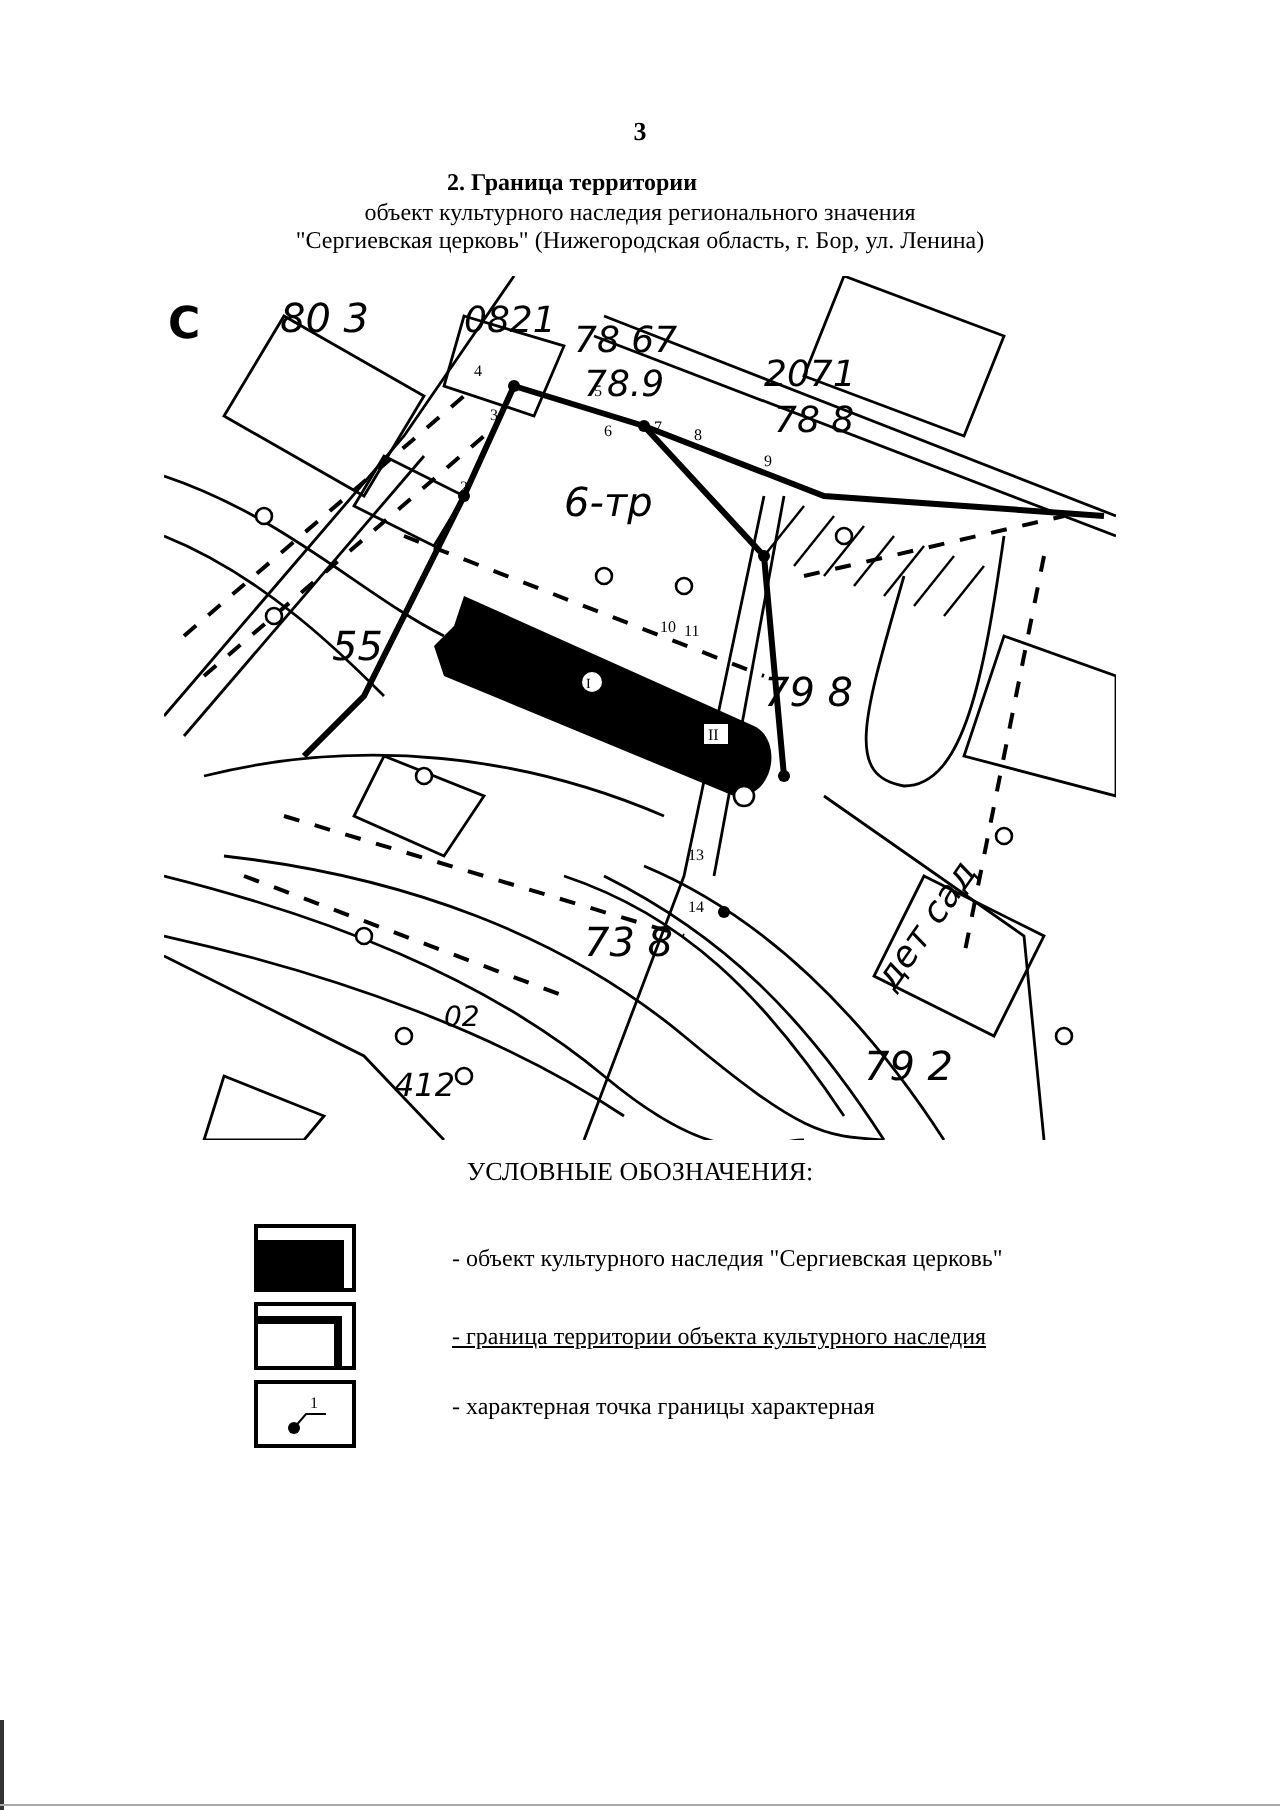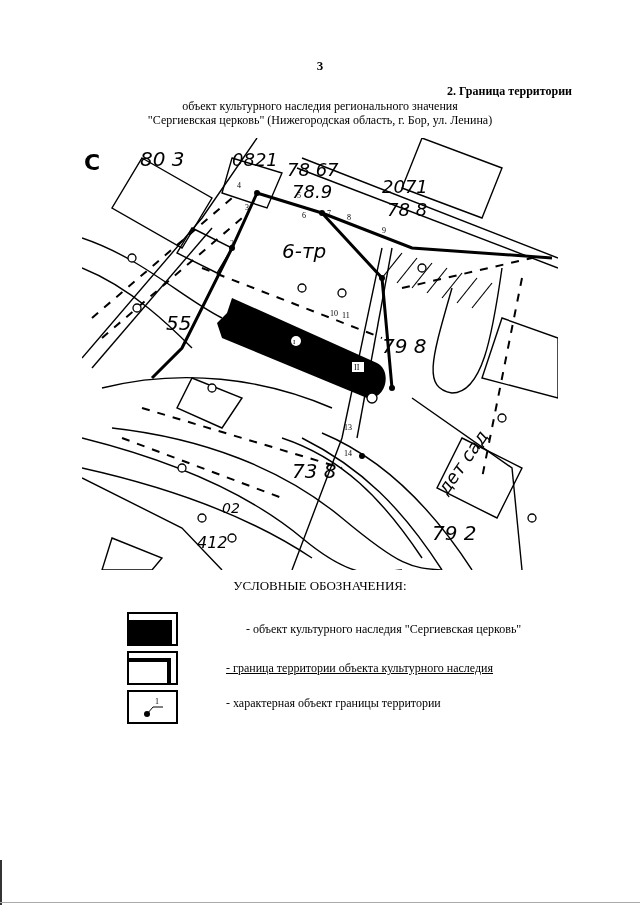--- a/index.html
+++ b/index.html
@@ -1,27 +1,27 @@
 <!DOCTYPE html>
 <html><head>
 <meta charset="utf-8">
 <style>
   html,body{margin:0;padding:0;background:#fff;}
   body{width:640px;height:905px;position:relative;overflow:hidden;font-family:"Liberation Serif",serif;color:#000;}
   .page-num{position:absolute;top:58px;left:0;width:640px;text-align:center;font-size:13px;font-weight:bold;}
-  .title{position:absolute;top:84px;left:0;width:572px;text-align:right;font-size:12px;font-weight:bold;}
+  .title{position:absolute;top:84px;left:0;width:572px;text-align:center;font-size:12px;font-weight:bold;}
   .sub{position:absolute;left:0;width:640px;text-align:center;font-size:12px;}
   .sub1{top:99px;} .sub2{top:113px;}
   .map{position:absolute;left:82px;top:138px;width:476px;height:432px;}
   .north{position:absolute;left:84px;top:150px;font-size:22px;font-weight:bold;font-family:"DejaVu Sans",sans-serif;}
   .legend-title{position:absolute;top:578px;left:0;width:640px;text-align:center;font-size:13px;font-family:"Liberation Serif",serif;}
   .lg-sym{position:absolute;left:127px;width:51px;height:34px;border:2px solid #000;box-sizing:border-box;background:#fff;}
   .lg1{top:612px;} .lg2{top:651px;} .lg3{top:690px;}
   .lg-text{position:absolute;left:226px;font-size:12px;}
-  .t1{top:622px;margin-left:20px;} .t2{top:661px;text-decoration:underline;} .t3{top:696px;}
+  .t1{top:622px;} .t2{top:661px;text-decoration:underline;} .t3{top:696px;}
   .bottom-rule{position:absolute;left:0;top:902px;width:640px;height:1px;background:#aaa;}
   .left-edge{position:absolute;left:0;top:860px;width:2px;height:45px;background:#333;}
 </style>
 </head>
 <body>
 
 <div class="page-num">3</div>
 <div class="title">2. Граница территории</div>
 <div class="sub sub1">объект культурного наследия регионального значения</div>
 <div class="sub sub2">"Сергиевская церковь" (Нижегородская область, г. Бор, ул. Ленина)</div>
@@ -165,16 +165,16 @@
 </div>
 <div class="lg-text t2">- граница территории объекта культурного наследия</div>
 
 <div class="lg-sym lg3">
   <svg width="47" height="30" viewBox="0 0 47 30">
     <circle cx="18" cy="22" r="3" fill="#000"></circle>
     <polyline points="18,22 24,15 34,15" fill="none" stroke="#000" stroke-width="1"></polyline>
     <text x="26" y="12" font-size="8" font-family="Liberation Serif, serif">1</text>
   </svg>
 </div>
-<div class="lg-text t3">- характерная объект границы территории</div>
+<div class="lg-text t3">- характерная точка границы характерная</div>
 
 <div class="left-edge"></div>
 <div class="bottom-rule"></div>
 
 </body></html>

